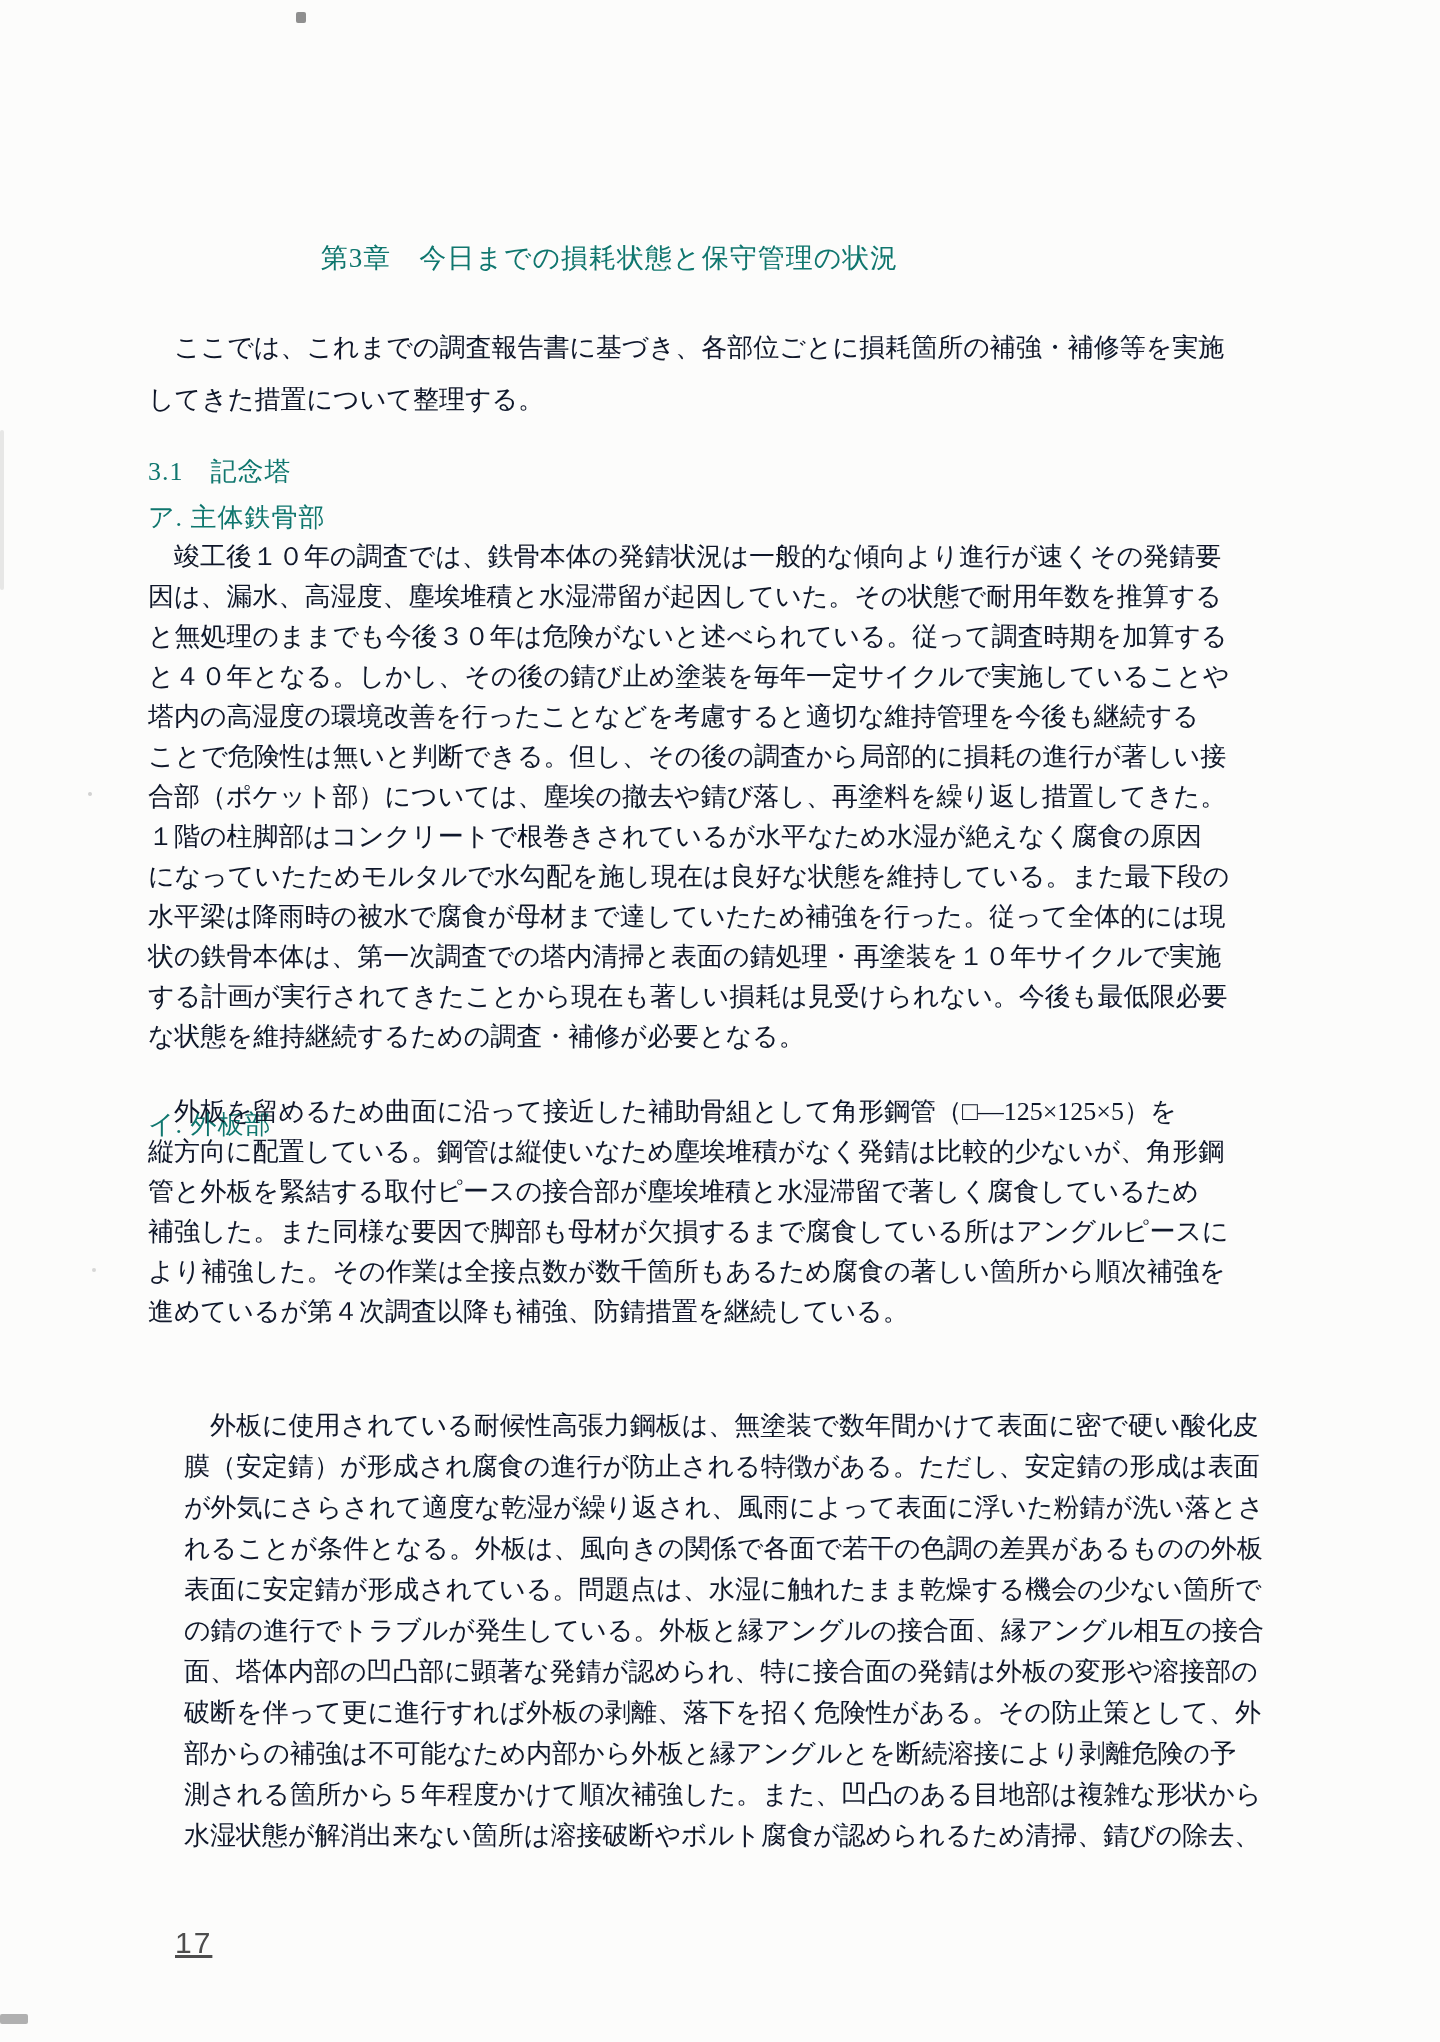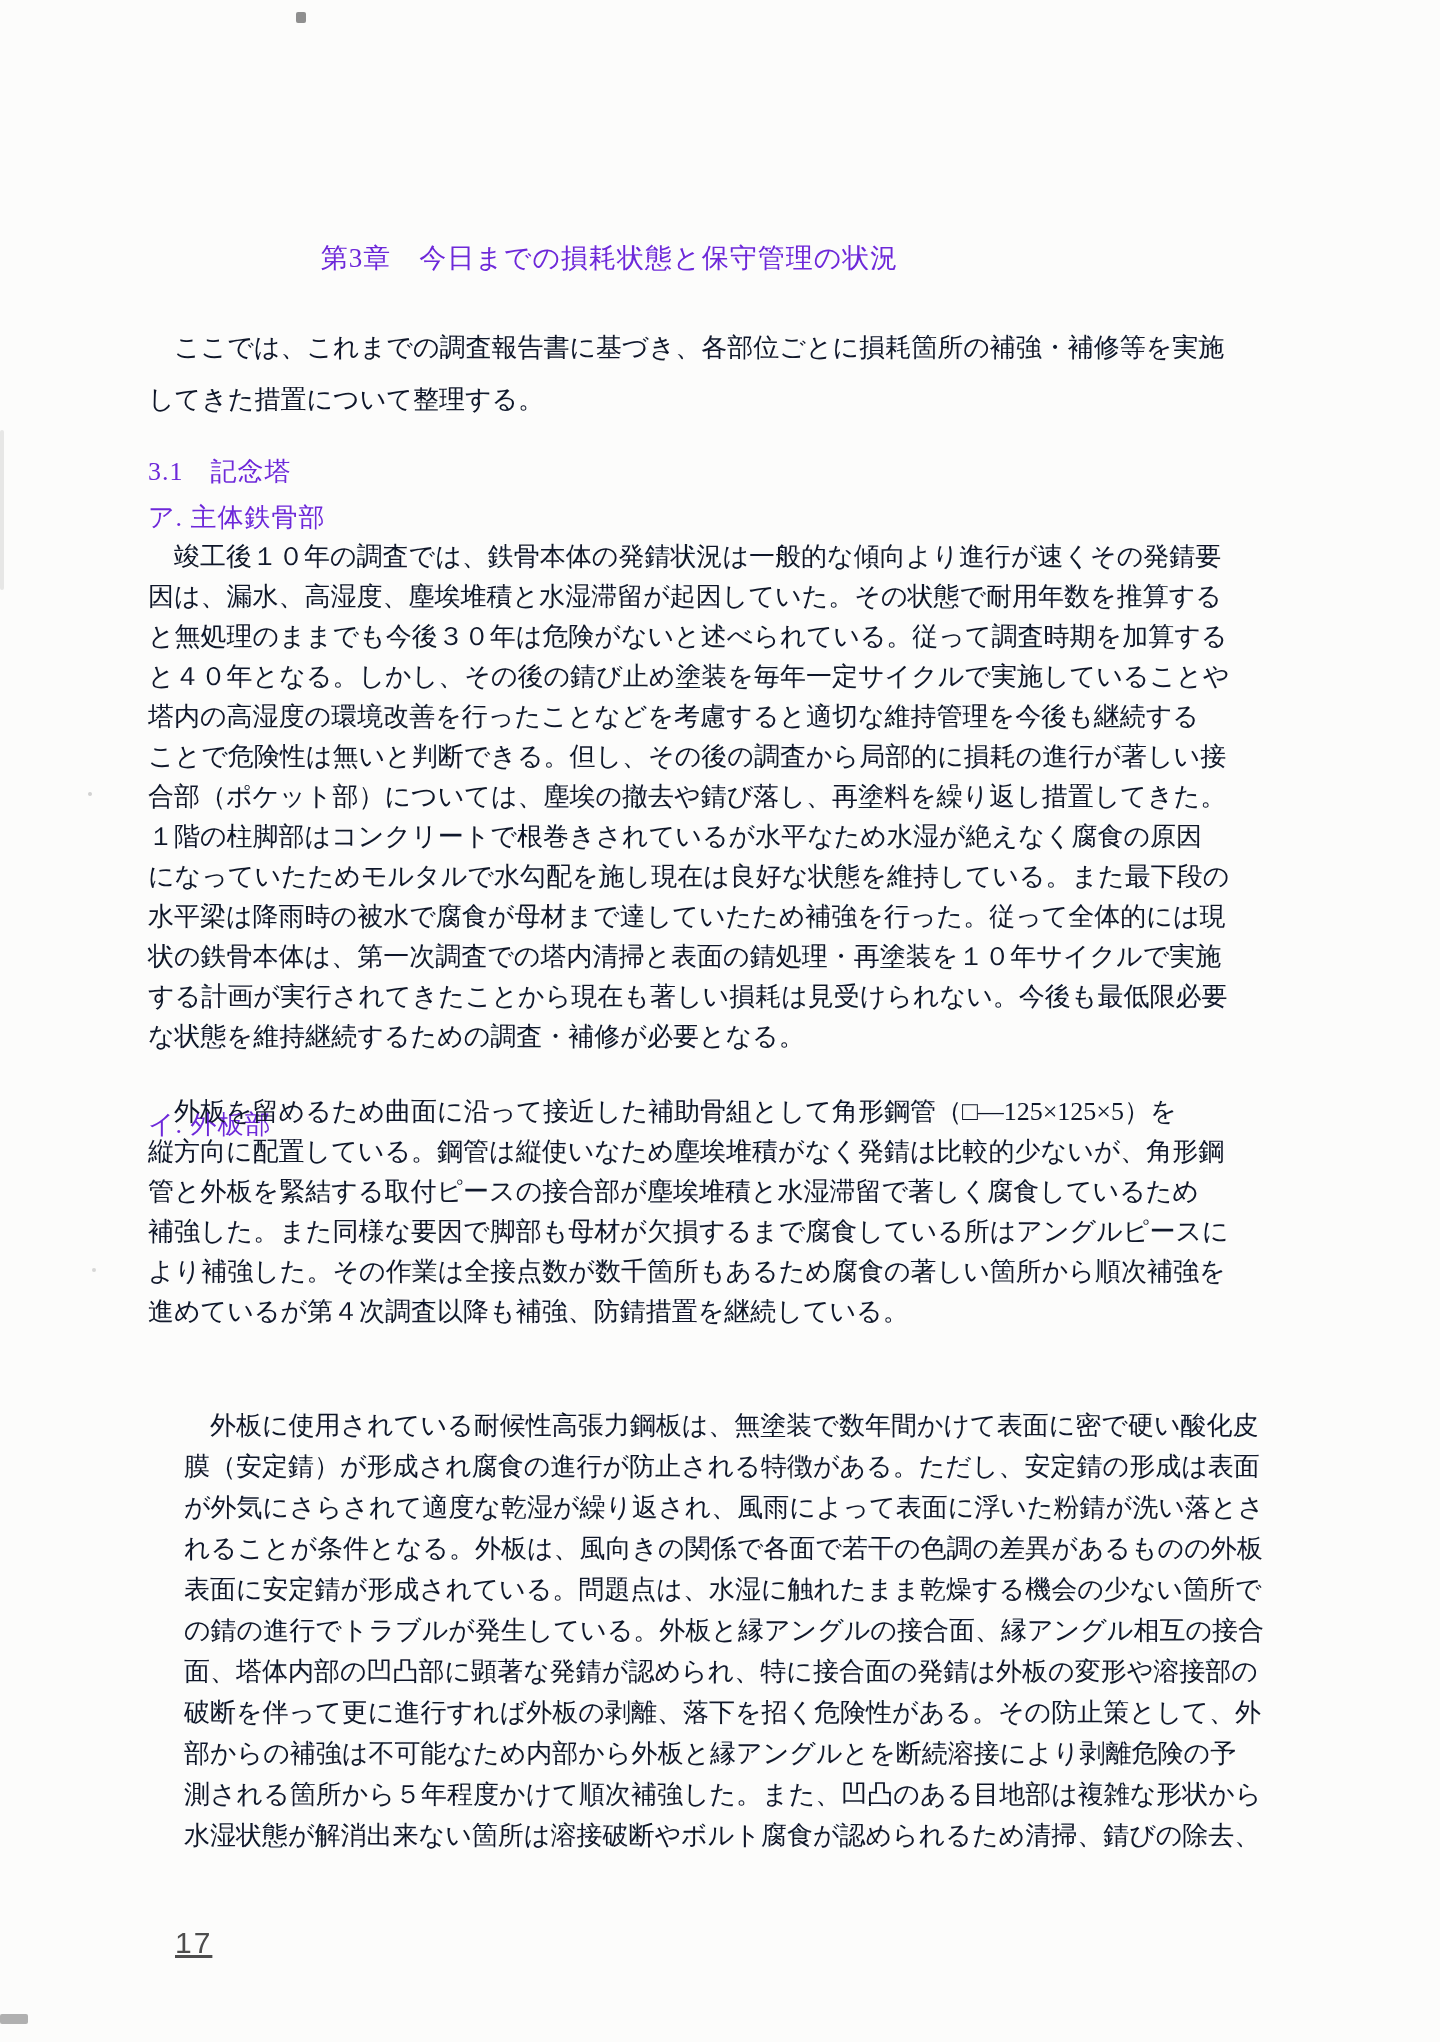--- a/index.html
+++ b/index.html
@@ -10,25 +10,25 @@
     font-family:"Liberation Serif","DejaVu Serif",serif;
     color:#404040;
     overflow:hidden;
   }
   .abs{position:absolute;}
   .title{
     top:240px;left:0;width:1219px;
     text-align:center;
     font-size:27px;line-height:36px;
     letter-spacing:1px;
-    color:#6d28d9;
+    color:#0f766e;
   }
   .content-left{left:148px;}
   .intro .line{height:52px;line-height:52px;}
-  .heading{font-size:26px;line-height:40px;letter-spacing:1px;color:#6d28d9;}
+  .heading{font-size:26px;line-height:40px;letter-spacing:1px;color:#0f766e;}
   .h31{top:452px;}
   .hA{top:498px;}
   .hI{top:1105px;}
   .para{width:1150px;font-size:26px;}
   .para .line,.intro .line{
     font-size:26px;
     white-space:pre;
     letter-spacing:0;
     color:#0f172a;
   }

